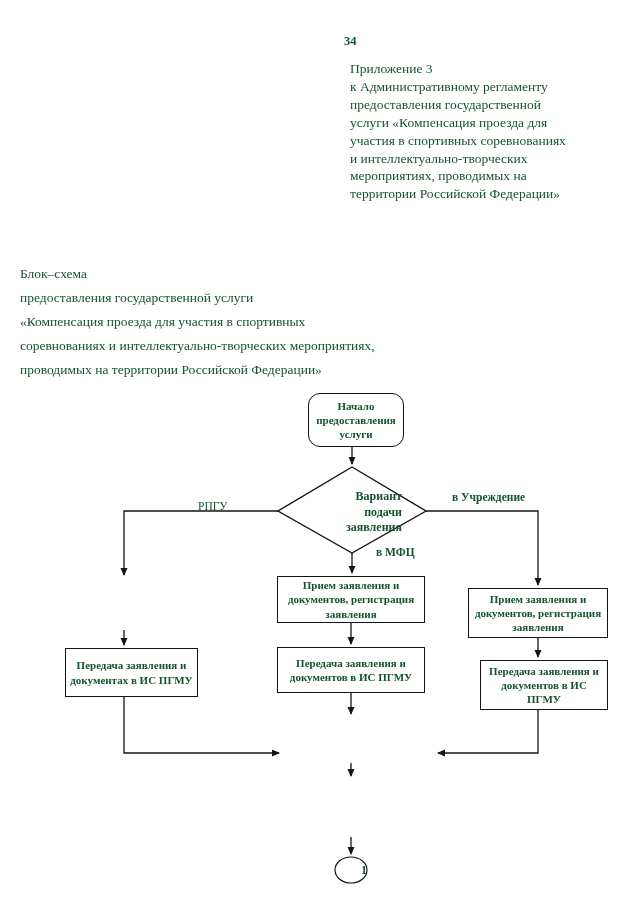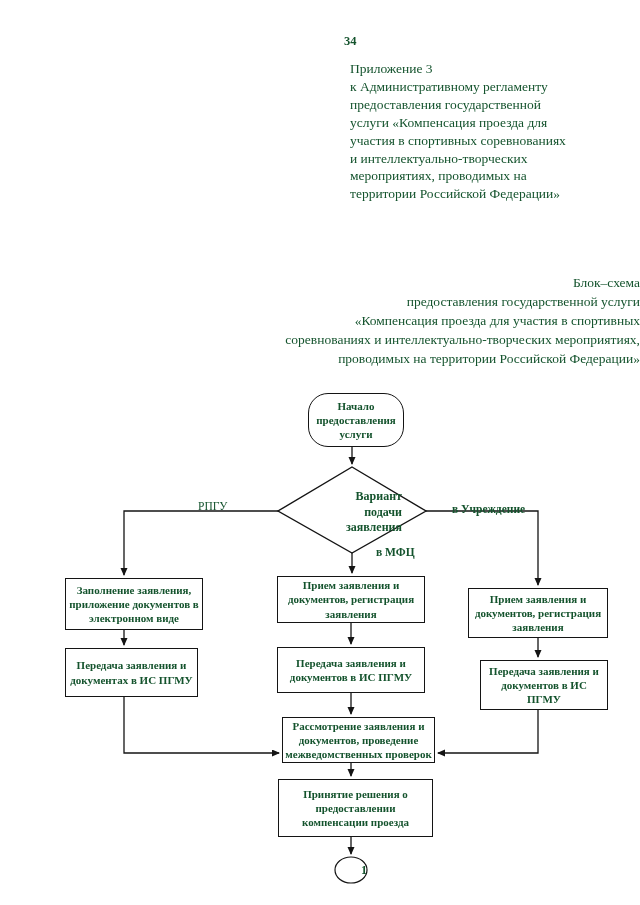--- a/index.html
+++ b/index.html
@@ -15,36 +15,36 @@
   .page-number{
     position:absolute;left:344px;top:34px;
     font-size:12.5px;font-weight:600;
   }
   .appendix{
     position:absolute;left:350px;top:60px;width:272px;
     font-size:13.5px;line-height:17.9px;
     white-space:pre-line;
   }
   .doc-title{
-    position:absolute;left:20px;top:273px;width:620px;
-    font-size:13.5px;line-height:19px;
-    text-align:right;white-space:pre-line;
+    position:absolute;left:20px;top:262px;width:620px;
+    font-size:13.5px;line-height:24px;
+    text-align:left;white-space:pre-line;
   }
   .flow-svg{position:absolute;left:0;top:0;}
   .node{
     position:absolute;
     border:1.4px solid #141414;
     background:#ffffff;
     display:flex;align-items:center;justify-content:center;
     text-align:center;
     font-size:11px;line-height:1.28;font-weight:700;
     white-space:pre-line;
     box-sizing:border-box;
   }
-  .node.rounded{border-radius:20px;}
+  .node.rounded{border-radius:12px;}
   .float-label{
     position:absolute;
     font-size:11.5px;
     white-space:nowrap;
   }
   .float-label.bold{font-weight:700;}
   .diamond-text,.circle-text{
     position:absolute;
     text-align:right;
     font-size:12px;line-height:1.3;font-weight:700;
@@ -99,44 +99,35 @@
 
   <div class="node rounded" style="left:308px;top:393px;width:96px;height:54px;">Начало
 предоставления
 услуги</div>
 
   <div class="diamond-text" style="left:302px;top:489px;width:100px;">Вариант
 подачи
 заявления</div>
 
   <div class="float-label" style="left:198px;top:500px;">РПГУ</div>
-  <div class="float-label bold" style="left:452px;top:491px;margin-top:12px;">в Учреждение</div>
+  <div class="float-label bold" style="left:452px;top:491px;">в Учреждение</div>
   <div class="float-label bold" style="left:376px;top:546px;font-family:Liberation Serif, serif;">в МФЦ</div>
 
-  <div class="node" style="left:65px;top:578px;width:138px;height:52px;">Заполнение заявления,
-приложение документов в
-электронном виде</div>
   <div class="node" style="left:65px;top:648px;width:133px;height:49px;">Передача заявления и
 документах в ИС ПГМУ</div>
 
   <div class="node" style="left:277px;top:576px;width:148px;height:47px;">Прием заявления и
 документов, регистрация
 заявления</div>
   <div class="node" style="left:277px;top:647px;width:148px;height:46px;">Передача заявления и
 документов в ИС ПГМУ</div>
 
   <div class="node" style="left:468px;top:588px;width:140px;height:50px;">Прием заявления и
 документов, регистрация
 заявления</div>
   <div class="node" style="left:480px;top:660px;width:128px;height:50px;">Передача заявления и
 документов в ИС
 ПГМУ</div>
 
-  <div class="node" style="left:282px;top:717px;width:153px;height:46px;">Рассмотрение заявления и
-документов, проведение
-межведомственных проверок</div>
-  <div class="node" style="left:278px;top:779px;width:155px;height:58px;">Принятие решения о
-предоставлении
-компенсации проезда</div>
 
   <div class="circle-text" style="left:335px;top:863px;width:32px;">1</div>
 
 </div>
 
 </body></html>

